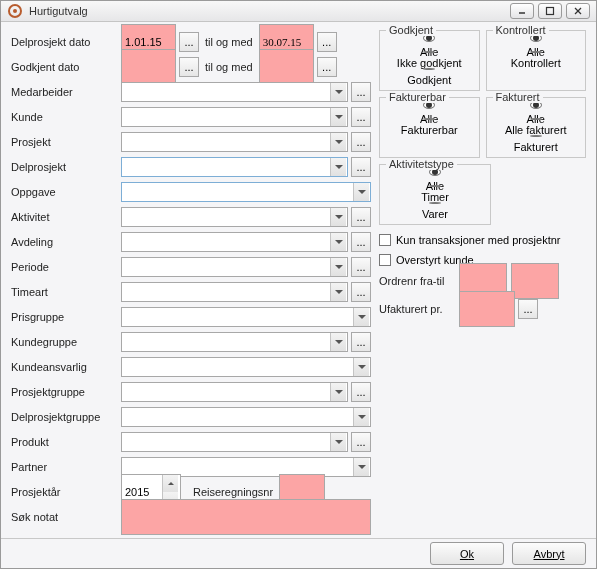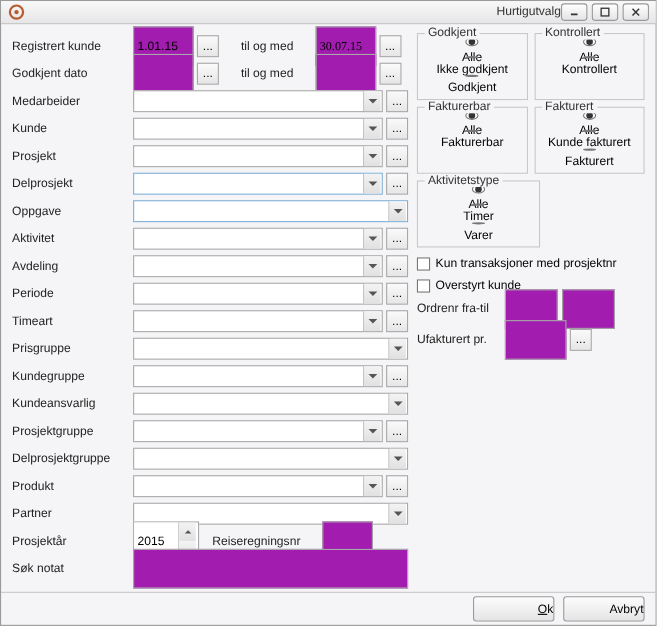--- a/index.html
+++ b/index.html
@@ -1,52 +1,52 @@
 <!DOCTYPE html>
 <html><head>
 <meta charset="utf-8">
 <style>
   * { box-sizing: border-box; font-family: Tahoma, Arial, sans-serif; font-size: 11px; }
   body { margin: 0; background: #fff; }
   .window { width: 597px; height: 569px; background: #f5f5f7; border: 1px solid #9a9a9a; display: flex; flex-direction: column; }
   .titlebar { height: 28px; background: linear-gradient(#f8f8f8,#e6e6e8); border-bottom: 1px solid #c4c4c4; display: flex; align-items: center; padding: 0 6px; }
   .title-icon { width: 16px; height: 16px; margin-right: 6px; }
-  .title-text { flex: 1; text-align: right; color: #333; }
+  .title-text { flex: 1; text-align: left; color: #333; }
   .win-buttons { display: flex; gap: 4px; }
   .win-btn { width: 24px; height: 16px; border: 1px solid #9a9a9a; border-radius: 3px; background: linear-gradient(#fff,#e4e4e6); display: flex; align-items: center; justify-content: center; color: #333; cursor: default; }
   .win-btn svg { width: 10px; height: 10px; }
   .content { flex: 1; padding: 8px 10px; display: flex; gap: 8px; }
   .col-left { width: 360px; }
   .col-right { flex: 1; }
   .row { display: flex; align-items: center; height: 24px; margin-bottom: 1px; }
   .lbl { width: 110px; color: #222; }
-  .txt { height: 36px; border: 1px solid #a8a8a8; background: #a21caf; padding: 0 3px; }
+  .txt { height: 36px; border: 1px solid #a8a8a8; background: #fca5a5; padding: 0 3px; }
   .combo { flex: 1; height: 20px; border: 1px solid #a8a8a8; background: #fff; display: flex; align-items: center; }
   .combo.blue { border-color: #7daed6; }
   .combo .cval { flex: 1; padding: 0 3px; color: #222; overflow: hidden; }
   .combo .cbtn { width: 16px; height: 18px; margin: 0 1px 0 0; border-left: 1px solid #c4c4c4; display: flex; align-items: center; justify-content: center; background: linear-gradient(#f3f3f3,#e1e1e1); }
   .dots { width: 20px; height: 20px; margin-left: 3px; border: 1px solid #a8a8a8; background: linear-gradient(#fafafa,#e6e6e6); display: flex; align-items: center; justify-content: center; cursor: default; }
-  .mid-lbl { margin: 0 20px; color: #222; }
+  .mid-lbl { margin: 0 6px; color: #222; }
   .spinner { width: 60px; height: 36px; border: 1px solid #a8a8a8; background: #fff; display: flex; }
   .spinner input { border: none; width: 40px; padding: 0 3px; outline: none; }
   .spin-btns { width: 16px; display: flex; flex-direction: column; border-left: 1px solid #c4c4c4; }
   .spin-btn { flex: 1; display: flex; align-items: center; justify-content: center; background: linear-gradient(#f3f3f3,#e1e1e1); }
   .fieldset { border: 1px solid #c8c8c8; padding: 3px 6px 5px 6px; margin-bottom: 6px; position: relative; }
   .legend { position: absolute; top: -7px; left: 6px; background: #f5f5f7; padding: 0 3px; color: #333; }
   .radio-row { display: flex; align-items: center; height: 17px; gap: 4px; flex-direction: column; }
   .radio { width: 12px; height: 12px; border: 1px solid #777; border-radius: 50%; background: #fff; display: flex; align-items: center; justify-content: center; }
   .radio.sel::after { content: ""; width: 6px; height: 6px; background: #333; border-radius: 50%; }
   .chk-row { display: flex; align-items: center; height: 18px; gap: 5px; margin-top: 2px; text-align: right; }
   .chk { width: 12px; height: 12px; border: 1px solid #777; background: #fff; }
   .right-pair { display: flex; gap: 6px; }
   .right-pair > .fieldset { flex: 1; }
   .small-lbl { width: 80px; color: #222; }
   .r-row { display: flex; align-items: center; height: 24px; margin-top: 4px; }
   .footer { height: 40px; border-top: 1px solid #c8c8c8; display: flex; align-items: center; justify-content: flex-end; padding: 0 10px; gap: 8px; }
-  .btn { width: 74px; height: 23px; border: 1px solid #9a9a9a; border-radius: 3px; background: linear-gradient(#fcfcfc,#e5e5e5); display: flex; align-items: center; justify-content: flex-end; cursor: default; }
+  .btn { width: 74px; height: 23px; border: 1px solid #9a9a9a; border-radius: 3px; background: linear-gradient(#fcfcfc,#e5e5e5); display: flex; align-items: center; justify-content: center; cursor: default; text-decoration: underline; }
   .btn .ul { text-decoration: underline; }
   .chev { width: 0; height: 0; border-left: 4px solid transparent; border-right: 4px solid transparent; border-top: 4px solid #555; }
   .chev-up { border-top: none; border-bottom: 3px solid #555; border-left: 3px solid transparent; border-right: 3px solid transparent; }
   .chev-dn { border-bottom: none; border-top: 3px solid #555; border-left: 3px solid transparent; border-right: 3px solid transparent; }
 </style>
 </head>
 <body>
 
 <div class="window">
   <div class="titlebar">
@@ -75,21 +75,21 @@
           </svg>
         </div>
     </div>
   </div>
 
   <div class="content">
 
     <div class="col-left">
 
       <div class="row">
-        <span class="lbl">Registrert kunde</span>
+        <span class="lbl">Delprosjekt dato</span>
         <input class="txt" style="width: 55px;" value="1.01.15">
         <div class="dots">
             <span>...</span>
           </div>
         <span class="mid-lbl">til og med</span>
         <input class="txt" style="width: 55px; font-family: Liberation Serif, serif;" value="30.07.15">
         <div class="dots">
             <span>...</span>
           </div>
       </div>
@@ -351,21 +351,21 @@
             </div>
         </div>
         <div class="fieldset">
           <span class="legend">Fakturert</span>
           <div class="radio-row">
               <span class="radio sel"></span>
               <span>Alle</span>
             </div>
           <div class="radio-row">
               <span class="radio"></span>
-              <span>Kunde fakturert</span>
+              <span>Alle fakturert</span>
             </div>
           <div class="radio-row">
               <span class="radio"></span>
               <span>Fakturert</span>
             </div>
         </div>
       </div>
 
       <div class="fieldset" style="width:112px">
         <span class="legend">Aktivitetstype</span>

